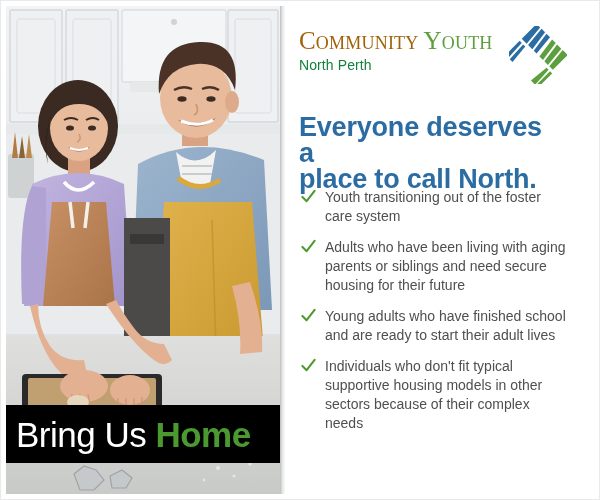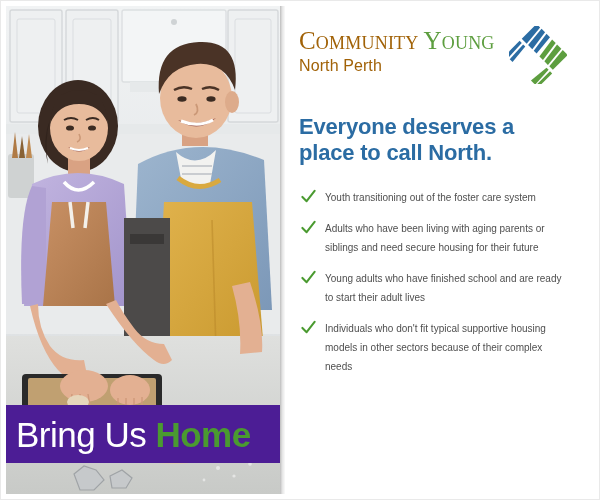--- a/index.html
+++ b/index.html
@@ -29,21 +29,21 @@
   }
   .photo-svg { display: block; width: 274px; height: 488px; }
 
   
   .banner {
     position: absolute;
     left: 6px;
     top: 405px;
     width: 274px;
     height: 58px;
-    background: #4c1d95;
+    background: #000000;
     display: flex;
     align-items: center;
     overflow: hidden;
   }
   .banner-text {
     font-size: 35px;
     line-height: 1;
     letter-spacing: -0.5px;
     padding-left: 10px;
     white-space: nowrap;
@@ -81,63 +81,63 @@
     font-family: "Liberation Serif", serif;
     font-size: 25px;
     line-height: 26px;
     white-space: nowrap;
     font-variant: small-caps;
     letter-spacing: 0.2px;
   }
   .lw-community { color: #a16207; }
   .lw-living { color: #5d9e3f; margin-left: 5px; }
   .logo-line2 {
-    color: #a16207;
-    font-size: 16px;
+    color: #15803d;
+    font-size: 14px;
     line-height: 19px;
     margin-top: 2px;
     letter-spacing: 0.1px;
   }
   .logo-mark {
     position: absolute;
     right: 0;
     top: -2px;
     width: 58px;
     height: 58px;
   }
 
   
   .headline {
     position: absolute;
     left: 14px;
     top: 108px;
     width: 262px;
     color: #2b6ca3;
-    font-size: 22px;
+    font-size: 27px;
     line-height: 26px;
     font-weight: 700;
     letter-spacing: -0.2px;
   }
 
   
   .bullets {
     position: absolute;
     left: 14px;
     top: 182px;
     width: 268px;
     list-style: none;
     margin: 0;
     padding: 0;
   }
   .bullet {
     position: relative;
     padding-left: 26px;
     margin-bottom: 12px;
     color: #4f4f4f;
-    font-size: 10px;
+    font-size: 14px;
     line-height: 19px;
   }
   .check-icon {
     position: absolute;
     left: 2px;
     top: 1px;
     width: 15px;
     height: 15px;
   }
 
@@ -334,21 +334,21 @@
     </div>
   </div>
 
   <div class="seam"></div>
 
   <div class="content-panel">
 
     <div class="logo-block">
       <div class="logo-wordmark">
         <div class="logo-line1">
-          <span class="lw-community">Community</span><span class="lw-living">Young</span>
+          <span class="lw-community">Community</span><span class="lw-living">Youth</span>
         </div>
         <div class="logo-line2">North Perth</div>
       </div>
       <svg class="logo-mark" viewBox="0 0 58 58">
         <g transform="rotate(-45 29 29)">
 
           <g fill="#2b6ca3">
             <polygon points="29,6 50,6 50,11 29,13"></polygon>
             <polygon points="29,15 50,13 50,18 29,21"></polygon>
             <polygon points="29,23 50,20 50,25 29,27"></polygon>

